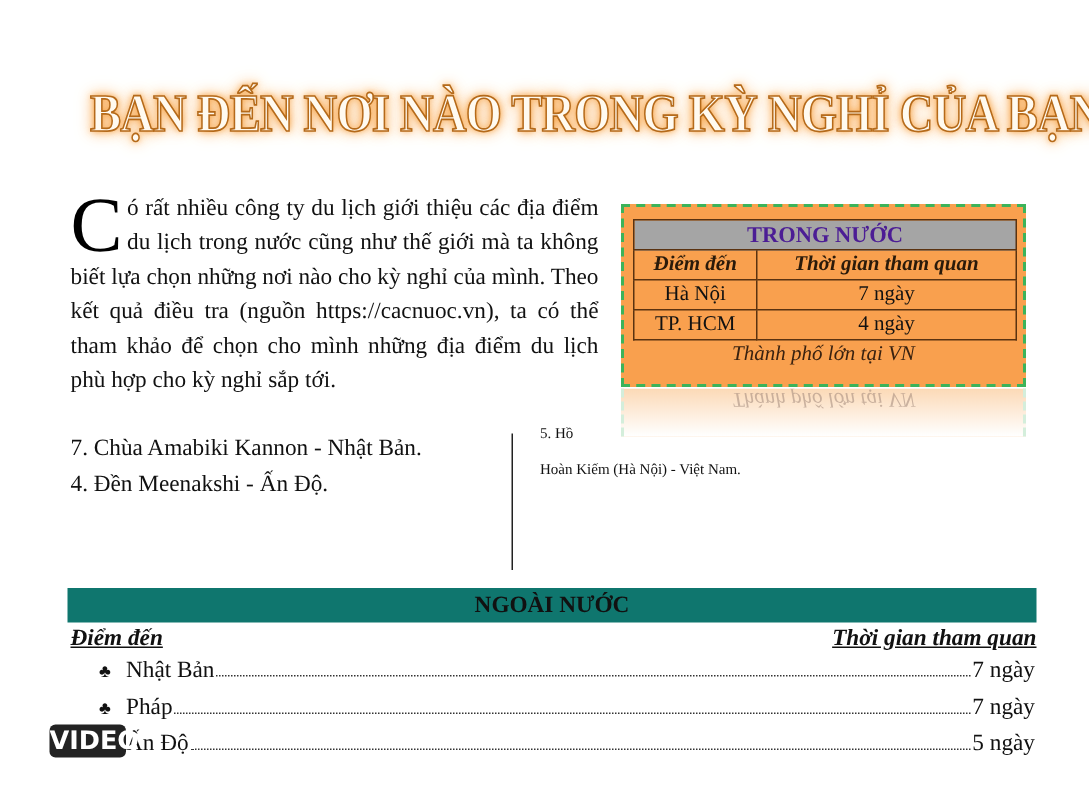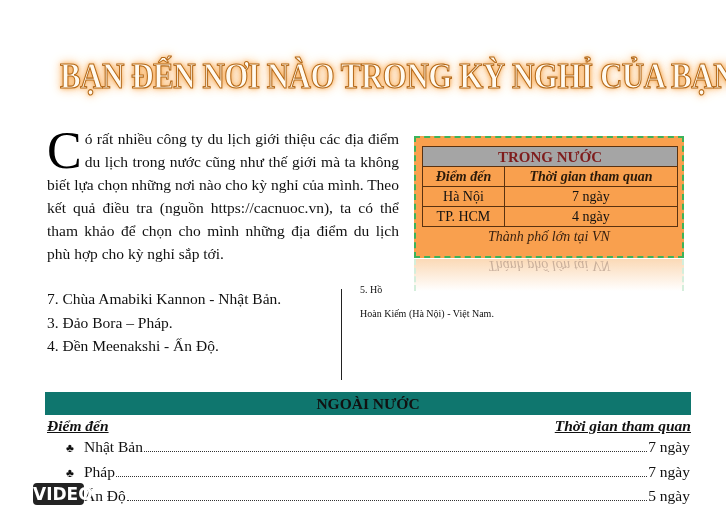--- a/index.html
+++ b/index.html
@@ -38,21 +38,21 @@
   .box table {
     position: absolute; left: 6px; top: 8px; width: 256px;
     border-collapse: collapse;
     font-size: 14px;
   }
   .box td, .box th {
     border: 1.5px solid #5a3210; text-align: center; padding: 0 2px;
     height: 19px; line-height: 18px;
   }
   .box th.head {
-    background: #a5a5a5; font-weight: bold; font-size: 15px; color: #7f1d1d;
+    background: #a5a5a5; font-weight: bold; font-size: 15px; color: #4c1d95;
   }
   .box th.col { font-style: italic; font-weight: bold; color: #2a1a0a; }
   .box .caption {
     position: absolute; left: 0; width: 100%; top: 91px; text-align: center;
     font-style: italic; font-size: 14px; color: #3a2210;
   }
   .reflect {
     position: absolute; left: 414px; top: 259px; width: 270px; height: 32px;
     background: linear-gradient(#fbd9b6, #ffffff);
     border-left: 2px dashed #d4eedb; border-right: 2px dashed #d4eedb;
@@ -130,21 +130,20 @@
   </tbody>
     </table>
   <div class="caption">Thành phố lớn tại VN</div>
 </div>
 <div class="reflect">
   <span>Thành phố lớn tại VN</span>
 </div>
 
 <div class="list-left">
   <div class="list-item">7. Chùa Amabiki Kannon - Nhật Bản.</div>
-  <div class="list-item">3. Đảo Bora – Pháp.</div>
   <div class="list-item">4. Đền Meenakshi - Ấn Độ.</div>
 </div>
 <div class="divider"></div>
 <div class="list-right">
   <div class="list-item">5. Hồ</div>
   <div class="list-item">Hoàn Kiếm (Hà Nội) - Việt Nam.</div>
 </div>
 
 <div class="bar">NGOÀI NƯỚC</div>
 <div class="colhead" style="left:47px;"><span>Điểm đến</span></div>

